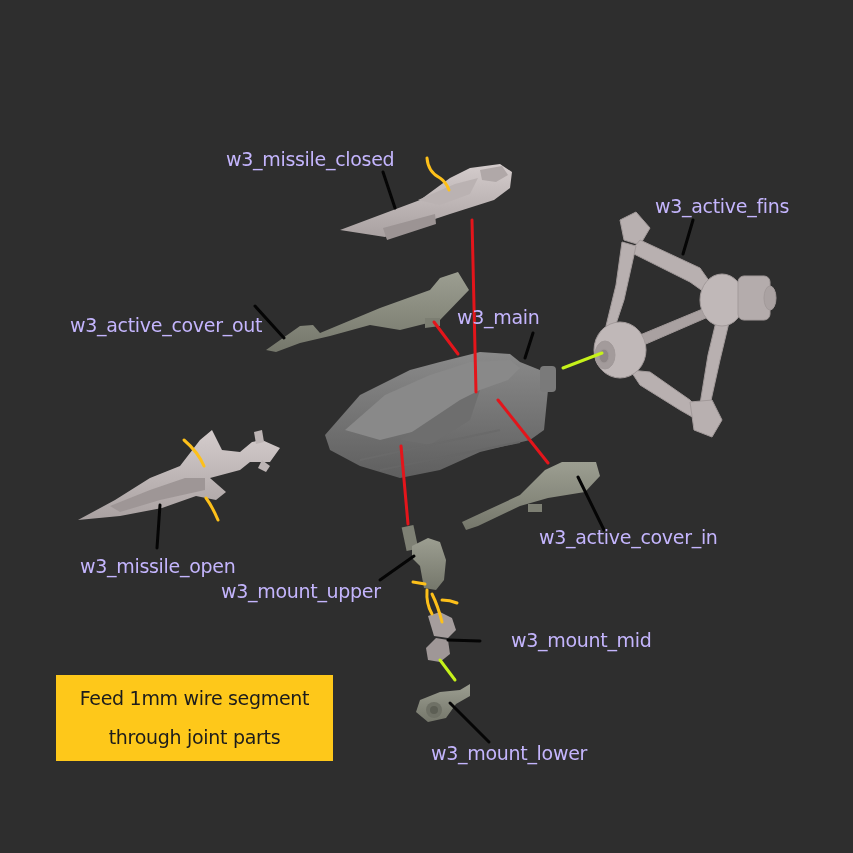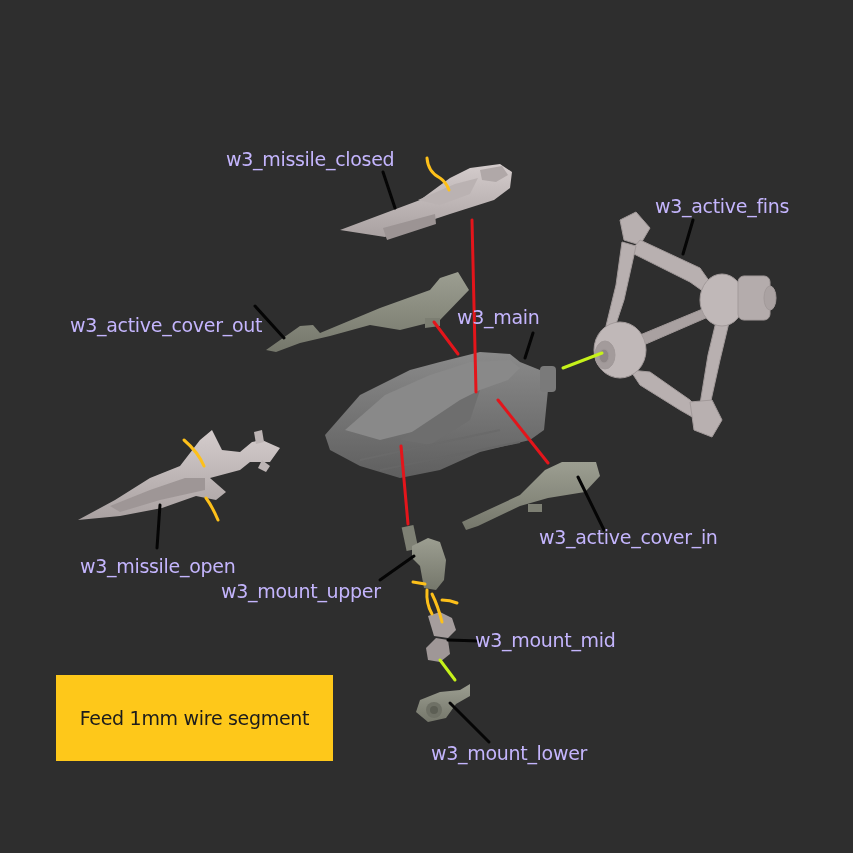--- a/index.html
+++ b/index.html
@@ -160,18 +160,19 @@
   </g>
 </svg>
 
 <div class="label" style="left:226px; top:150px;">w3_missile_closed</div>
 <div class="label" style="left:655px; top:197px;">w3_active_fins</div>
 <div class="label" style="left:70px; top:282px;margin-top:34px;">w3_active_cover_out</div>
 <div class="label" style="left:457px; top:308px;">w3_main</div>
 <div class="label" style="left:80px; top:545px;margin-top:12px;">w3_missile_open</div>
 <div class="label" style="left:539px; top:528px;">w3_active_cover_in</div>
 <div class="label" style="left:221px; top:582px;">w3_mount_upper</div>
-<div class="label" style="left:475px; top:631px;">w3_mount_mid</div>
+<div class="label" style="left:511px; top:631px;">w3_mount_mid</div>
 <div class="label" style="left:431px; top:744px;">w3_mount_lower</div>
 
 <div class="note">
   <div>Feed 1mm wire segment</div>
+  <div>through joint parts</div>
 </div>
 
 </body></html>

